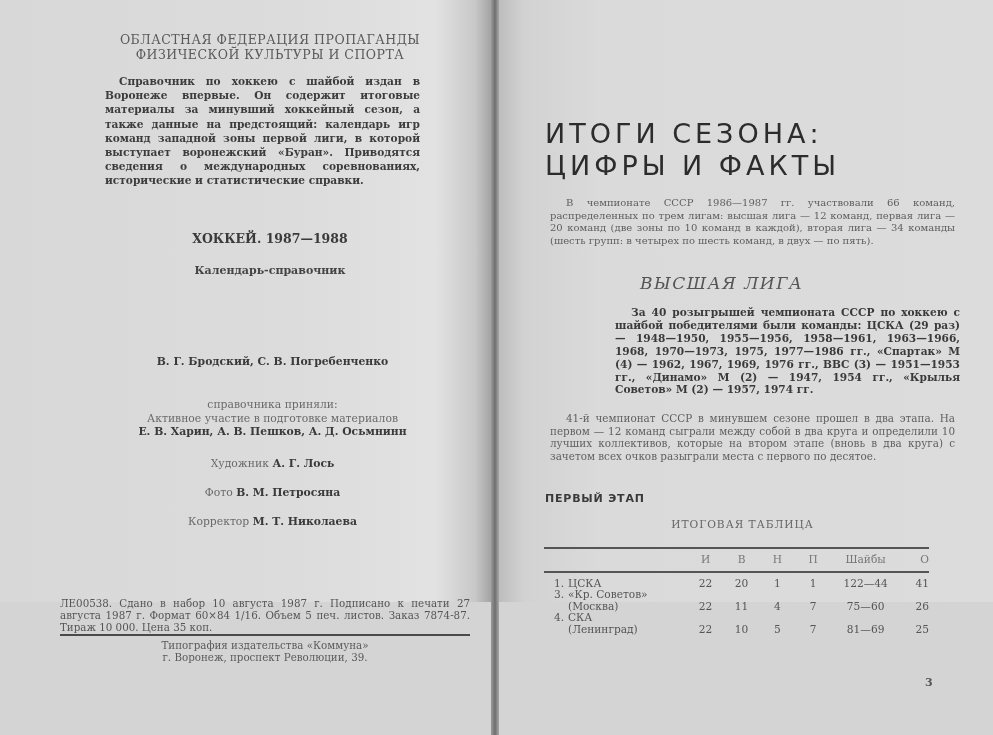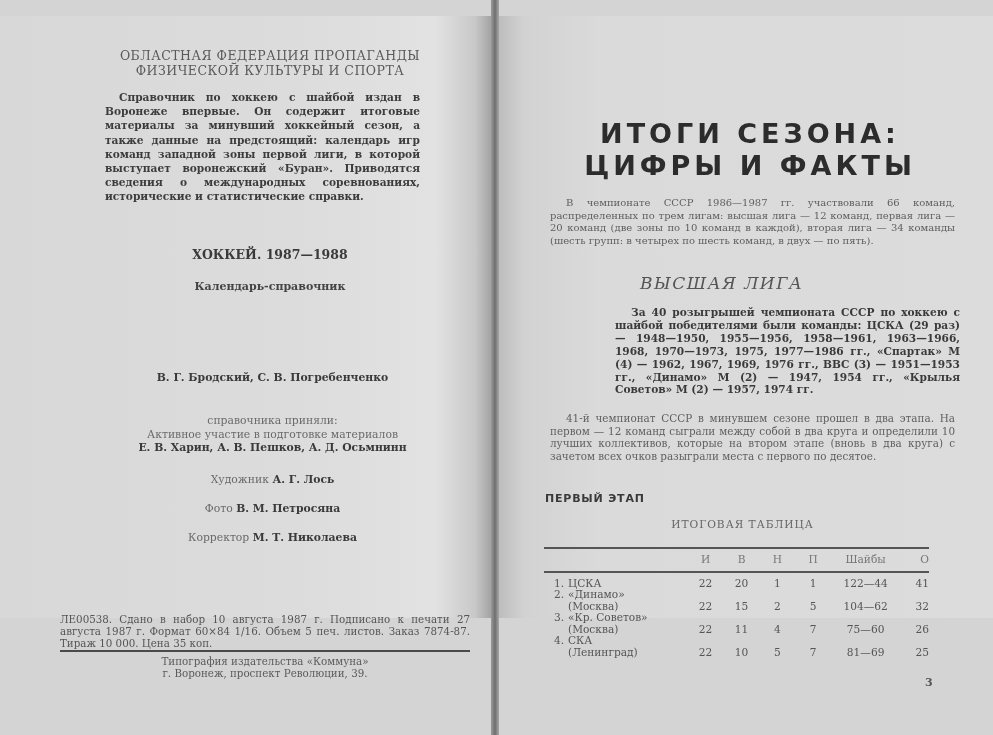--- a/index.html
+++ b/index.html
@@ -3,21 +3,21 @@
 <meta charset="utf-8">
 <style>
   html, body { margin:0; padding:0; }
   body {
     width:993px; height:735px; overflow:hidden; position:relative;
     background:#d4d4d4;
     font-family:"DejaVu Serif","Liberation Serif",serif;
     color:#4a4a4a;
   }
   .page {
-    position:absolute; top:16px; height:602px; box-sizing:border-box;text-decoration:underline;
+    position:absolute; top:0; height:602px; box-sizing:border-box;text-decoration:underline;
   }
   .page-left {
     left:0; width:495px;
     background:linear-gradient(90deg,#d8d8d8 0%,#dcdcdc 60%,#e2e2e2 88%,#c8c8c8 96%,#9a9a9a 100%);
   }
   .spine {
     position:absolute; left:491px; top:0; width:8px; height:735px;
     background:linear-gradient(90deg,#9b9b9b,#6f6f6f,#a8a8a8);
   }
   .page-right {
@@ -33,21 +33,21 @@
   .title { left:100px; top:231px; width:340px; font-size:12.5px; font-weight:bold; color:#3a3a3a; }
   .subtitle { left:100px; top:264px; width:340px; font-size:11px; font-weight:bold; color:#444; }
   .credits { left:100px; width:345px; font-size:10.8px; line-height:13.5px; }
   .credits .lbl { color:#6a6a6a; font-weight:normal; }
   .credits .nm { color:#3a3a3a; font-weight:bold; }
   .imprint { left:60px; top:598px; width:410px; font-size:10.3px; line-height:11.8px; color:#555; text-align:justify; }
   .imprint-rule { left:60px; top:634px; width:410px; height:2px; background:#4a4a4a; }
   .printer { left:60px; top:639px; width:410px; font-size:10.3px; line-height:12px; color:#5a5a5a; }
 
   
-  .headline { left:545px; top:118px; width:410px; font-family:"DejaVu Sans","Liberation Sans",sans-serif; font-weight:bold; font-size:27px; letter-spacing:4px; line-height:32px; color:#2c2c2c; text-align:center; }
+  .headline { left:545px; top:118px; width:410px; font-family:"DejaVu Sans","Liberation Sans",sans-serif; font-weight:normal; font-size:27px; letter-spacing:4px; line-height:32px; color:#2c2c2c; }
   .para1 { left:550px; top:197px; width:405px; font-size:10px; line-height:12.6px; color:#5e5e5e; text-align:justify; text-indent:16px; }
   .league { left:640px; top:273px; width:200px; font-size:17px; font-style:italic; letter-spacing:1.5px; color:#555; }
   .para2 { left:615px; top:306px; width:345px; font-size:10.6px; line-height:12.9px; color:#3a3a3a; font-weight:bold; text-align:justify; text-indent:16px; }
   .para3 { left:550px; top:412px; width:405px; font-size:10.4px; line-height:12.6px; color:#606060; text-align:justify; text-indent:16px; }
   .stage { left:545px; top:492px; width:395px; font-size:11px; font-weight:bold; letter-spacing:0.8px; color:#3a3a3a; font-family:"DejaVu Sans","Liberation Sans",sans-serif; }
   .tbl-title { left:545px; top:518px; width:395px; font-size:10.6px; letter-spacing:1px; color:#666; text-align:center; }
   .rule { height:1.5px; background:#555; left:544px; width:385px; }
 
   table.standings { position:absolute; left:544px; top:549px; width:385px; border-collapse:collapse; font-size:10.6px; color:#555; }
   table.standings th { font-weight:normal; color:#777; height:20px; padding:0; }
@@ -150,32 +150,20 @@
       </td>
       <td class="col-num">22</td>
       <td class="col-num">20</td>
       <td class="col-num">1</td>
       <td class="col-num">1</td>
       <td class="col-goals">122—44</td>
       <td class="col-pts">41</td>
     </tr>
     <tr class="row">
       <td class="col-team team-cell">
-        <span class="rank">2.</span><span>«Динамо»</span>
-        <span class="city">(Москва)</span>
-      </td>
-      <td class="col-num">22</td>
-      <td class="col-num">15</td>
-      <td class="col-num">2</td>
-      <td class="col-num">5</td>
-      <td class="col-goals">104—62</td>
-      <td class="col-pts">32</td>
-    </tr>
-    <tr class="row">
-      <td class="col-team team-cell">
         <span class="rank">3.</span><span>«Кр. Советов»</span>
         <span class="city">(Москва)</span>
       </td>
       <td class="col-num">22</td>
       <td class="col-num">11</td>
       <td class="col-num">4</td>
       <td class="col-num">7</td>
       <td class="col-goals">75—60</td>
       <td class="col-pts">26</td>
     </tr>

